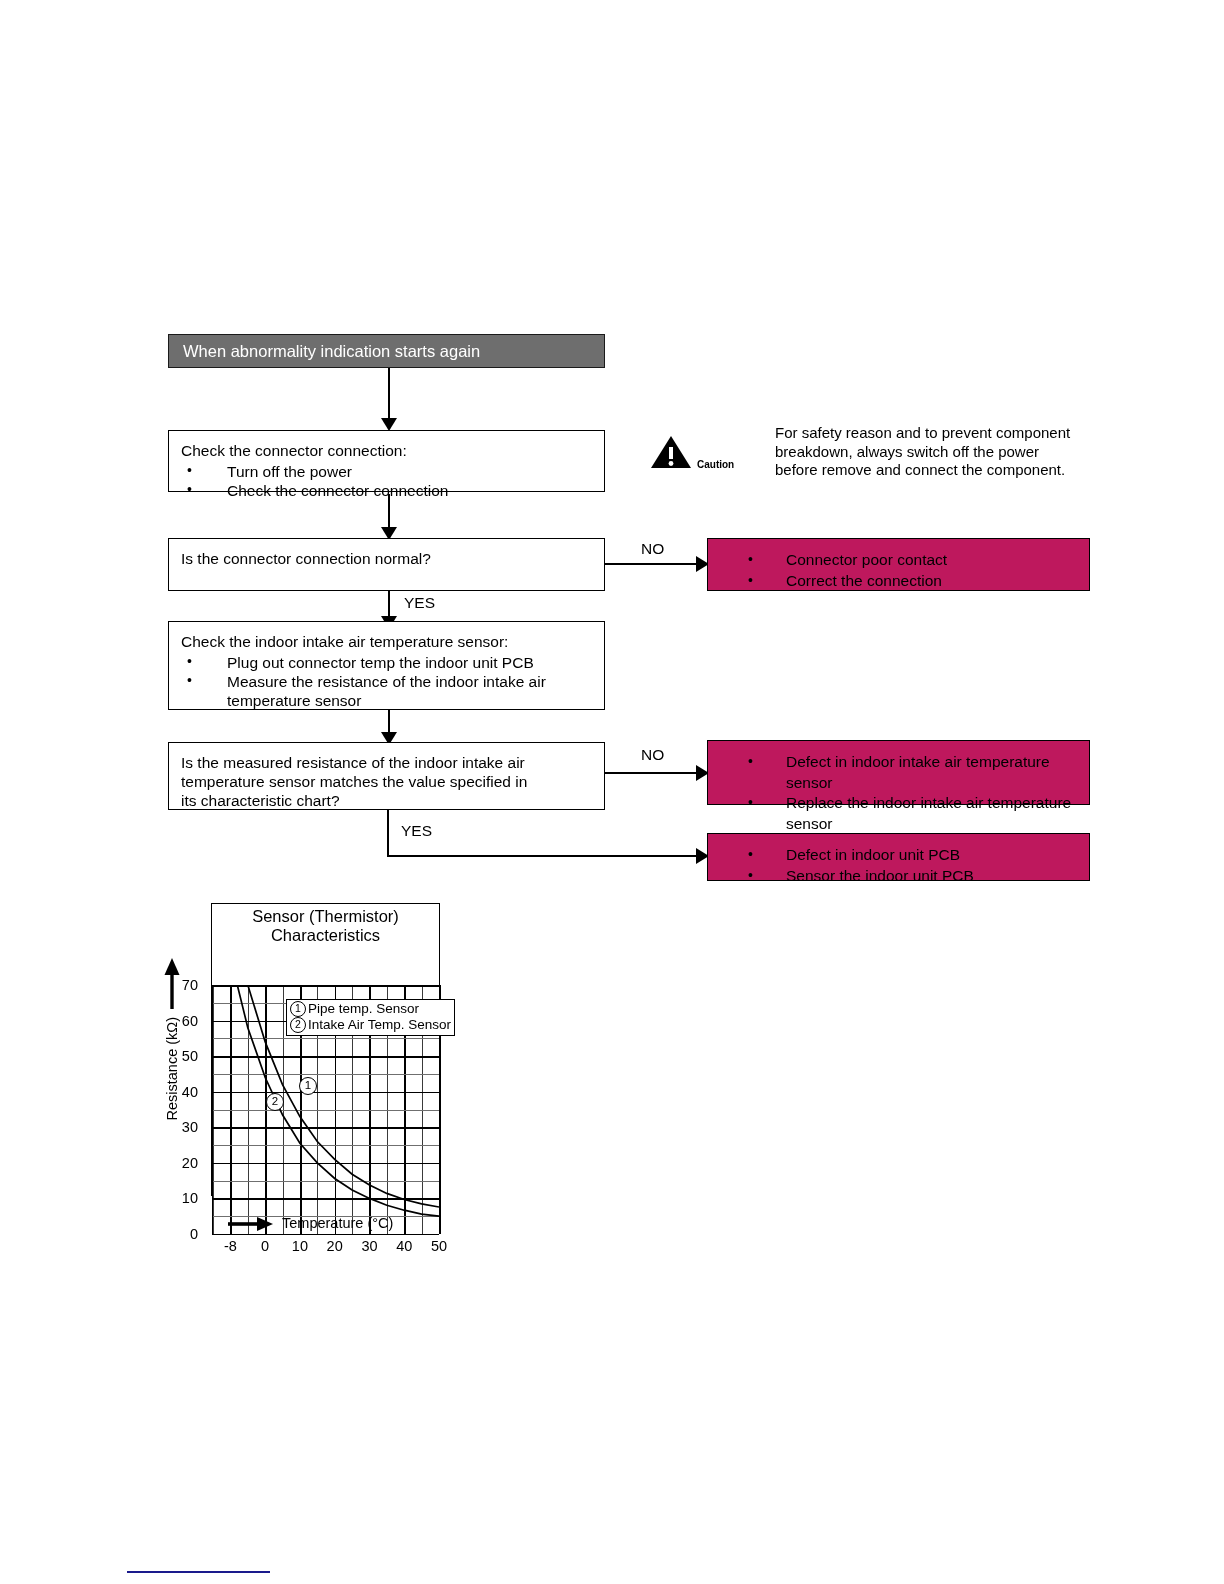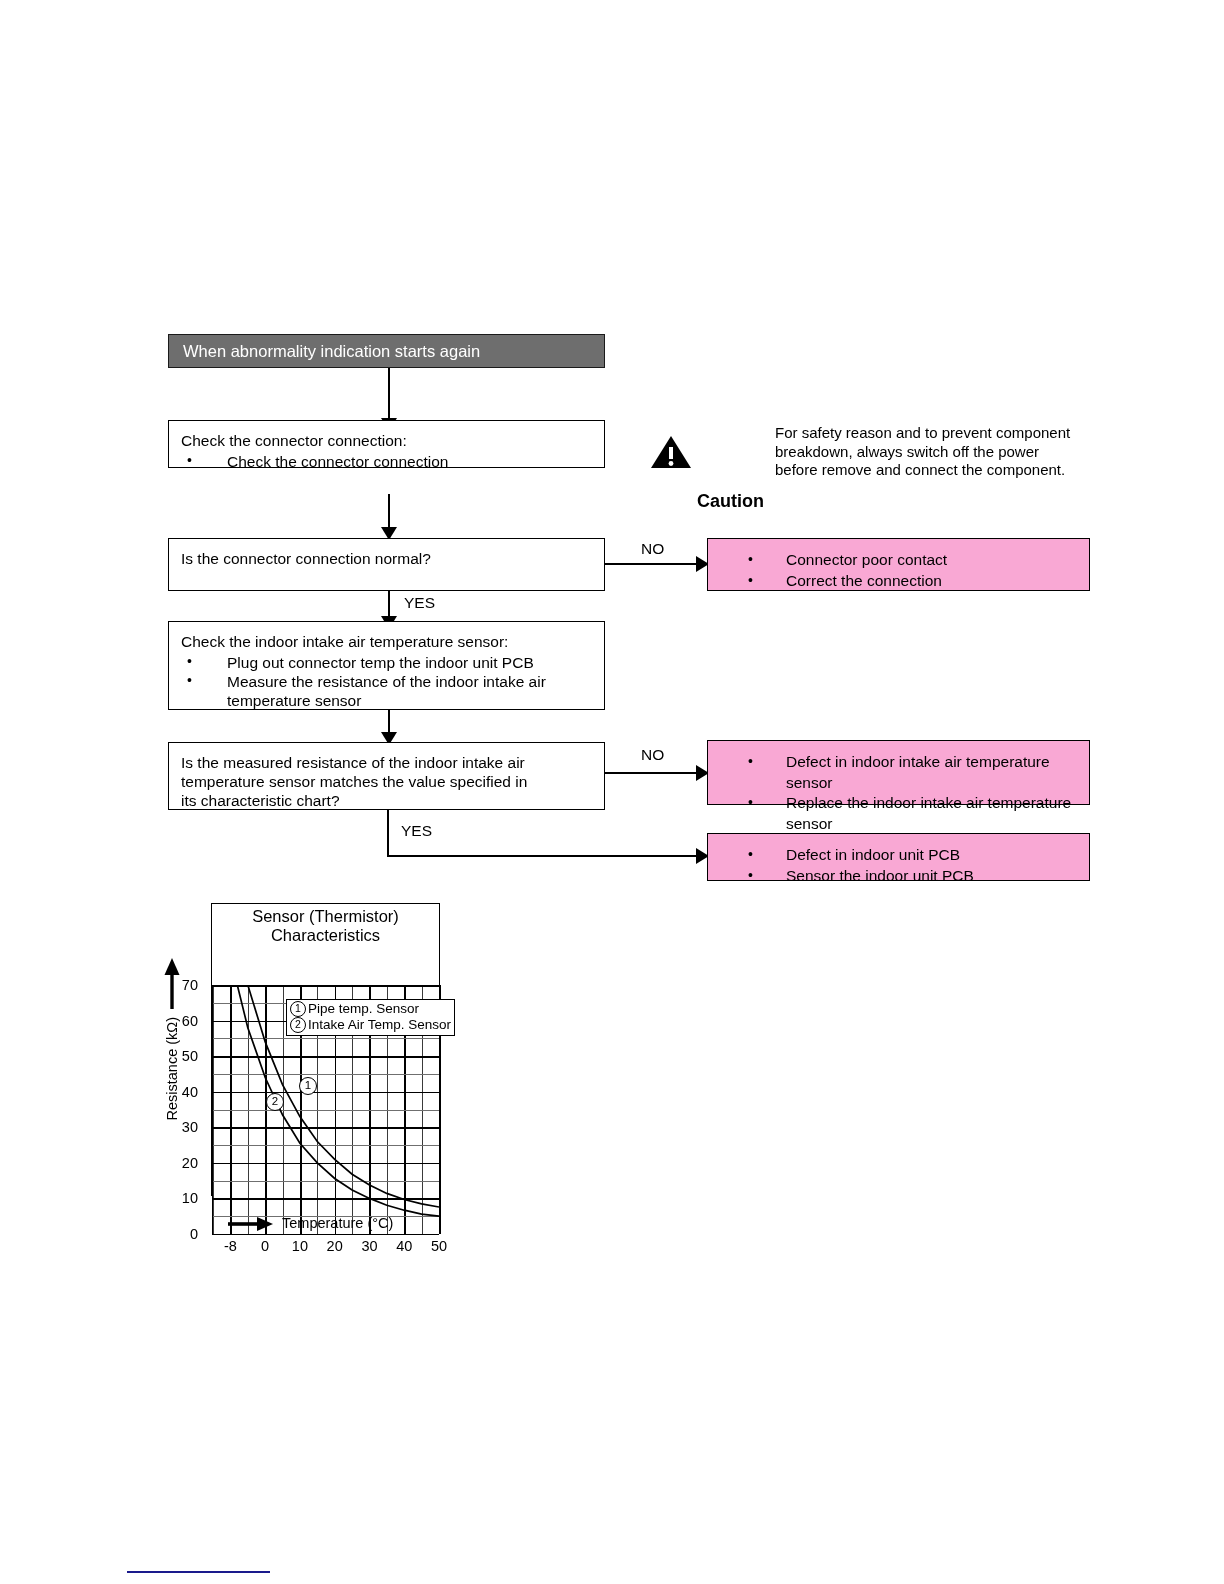--- a/index.html
+++ b/index.html
@@ -30,21 +30,21 @@
     padding-left: 14px;
   }
   .flow-box {
     background: #ffffff;
     border: 1.6px solid #000000;
     padding: 10px 0 8px 12px;
     font-size: 15.5px;
     line-height: 19px;
   }
   .result-box {
-    background: #f9a8d4;
+    background: #be185d;
     border: 1.6px solid #000000;
     padding: 9px 0 8px 0;
     font-size: 15.5px;
     line-height: 20.5px;
   }
   .box-title { display: block; }
 
   ul.bullets {
     list-style: none;
     margin: 2px 0 0 0;
@@ -76,21 +76,21 @@
   }
   .arrow-right {
     width: 0; height: 0;
     border-top: 8.5px solid transparent;
     border-bottom: 8.5px solid transparent;
     border-left: 13px solid #000000;
   }
   .edge-label { font-size: 15.5px; }
 
   
-  .caution-word { font-size: 18px; font-weight: bold; margin-top: 32px; }
+  .caution-word { font-size: 10px; font-weight: bold; }
   .caution-text { font-size: 15px; line-height: 18.5px; }
 
   
   #chart-figure { }
   .chart-frame { border: 1.7px solid #000000; background: #ffffff; }
   .chart-title {
     text-align: center;
     font-size: 16.5px;
     line-height: 18.5px;
     padding-top: 3px;
@@ -166,23 +166,24 @@
 </head>
 <body>
 
 <div class="abs flow-header" style="left:168px; top:334px; width:437px; height:34px;">
   <span>When abnormality indication starts again</span>
 </div>
 
 <div class="abs v-line" style="left:388px; top:368px; height:54px;"></div>
 <div class="abs arrow-down" style="left:380.5px; top:418px;"></div>
 
-<div class="abs flow-box" style="left:168px; top:420px; width:437px; height:48px;">
+<div class="abs flow-box" style="left:168px; top:430px; width:437px; height:62px;">
   <span class="box-title">Check the connector connection:</span>
   <ul class="bullets">
+    <li>Turn off the power</li>
     <li>Check the connector connection</li>
   </ul>
 </div>
 
 <div class="abs" style="left:650px; top:424px; width:440px; height:70px;">
   <svg width="42" height="36" viewBox="0 0 42 36" style="position:absolute; left:0; top:10px;">
     <polygon points="21,2 41,34 1,34" fill="#000000"></polygon>
     <rect x="19" y="13" width="4" height="12" fill="#ffffff"></rect>
     <circle cx="21" cy="29.5" r="2.4" fill="#ffffff"></circle>
   </svg>

